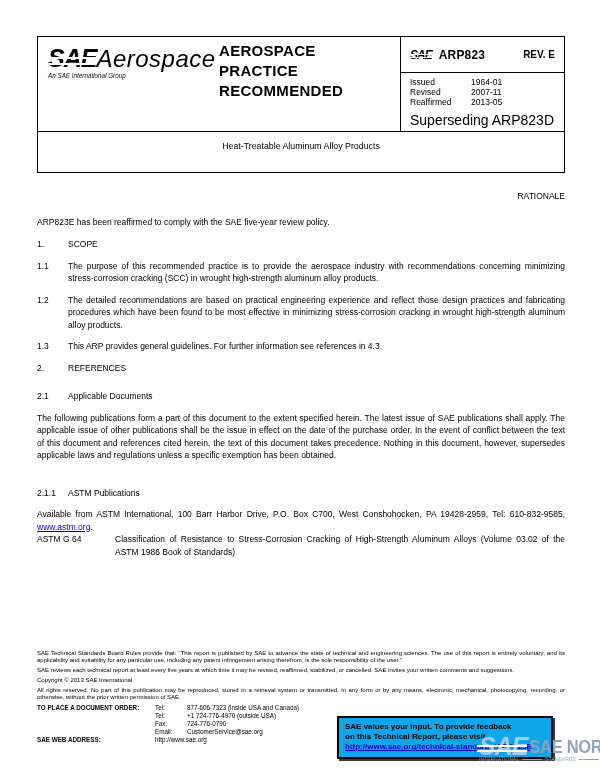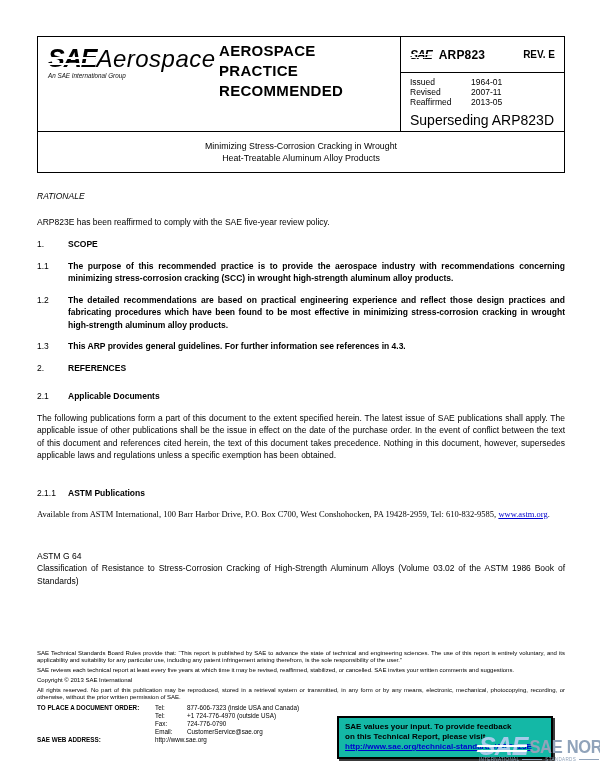--- a/index.html
+++ b/index.html
@@ -33,45 +33,45 @@
   .doc-number { font-size:12px; font-weight:bold; letter-spacing:0.2px; }
   .rev { margin-left:auto; font-size:10px; font-weight:bold; }
   .dates-block { flex:1; padding:5px 9px 3px; font-size:8.5px; line-height:9.8px; display:flex; flex-direction:column; }
   .date-row { display:flex;gap:9px; }
   .date-label { width:52px; }
   .superseding { margin-top:auto; padding-bottom:2px; font-size:14px; }
   .title-row { height:40px; text-align:center; font-size:8.8px; line-height:12px; padding-top:8px; }
 
   
   .body-block { position:absolute; left:37px; top:190px; width:528px; font-size:8.5px; line-height:12.5px; }
-  .rationale-h { text-align:left; margin-bottom:13px;font-style:italic; }
+  .rationale-h { text-align:right; margin-bottom:13px; }
   .rat-text { margin-bottom:10px; }
   .sec { display:flex; margin-bottom:9px; }
   .sec-num { width:31px; flex-shrink:0; }
-  .sec-body { flex:1; text-align:justify;font-weight:bold; }
+  .sec-body { flex:1; text-align:justify; }
   .sec-body.plain { text-align:left; }
   .just { text-align:justify; margin-bottom:25px; }
-  .avail { margin-bottom:29px;font-family:Liberation Serif, serif; }
-  .astm-ref { display:flex;flex-direction:column; }
+  .avail { margin-bottom:0; }
+  .astm-ref { display:flex; }
   .astm-label { width:78px; flex-shrink:0; }
   .astm-text { flex:1; text-align:justify; }
   .link { color:#0000cc; text-decoration:underline; cursor:pointer; }
 
   
   .footer-block { position:absolute; left:37px; top:650px; width:528px; font-size:6px; line-height:7.3px; }
   .fpara { margin-bottom:2.5px; text-align:justify; }
   .fpara.left { text-align:left; }
   .contact { margin-top:3px; font-size:6.3px; line-height:8px; width:300px; }
   .contact-row { display:flex; }
   .c-label { width:118px; font-weight:bold; }
   .c-sub { width:32px; }
   .c-val { flex:1; }
 
   
-  .feedback { position:absolute; left:337px; top:716px; width:216px; background:#14b8a6;
+  .feedback { position:absolute; left:337px; top:716px; width:216px; background:#0ea5e9;
     border:2px solid #000; box-shadow:2px 2px 0 #3a3a3a; padding:4px 6px 5px;
     font-size:8px; font-weight:bold; line-height:10px; }
   .feedback .link { font-weight:bold; }
 
   
   .watermark { position:absolute; left:479px; top:735px; width:120px; z-index:5; }
   .wm-row { display:flex; align-items:center; }
   .wm-sae { font-size:25px; line-height:23px; font-style:italic; font-weight:900; letter-spacing:-1px; color:#a6cbe9; position:relative; }
   .wm-sae::before, .wm-sae::after { content:""; position:absolute; left:-2px; right:0; height:2px; background:#fff; transform:skewX(-25deg); }
   .wm-sae::before { top:42%; }
@@ -118,21 +118,20 @@
           </div>
           <div class="date-row">
             <span class="date-label">Reaffirmed</span>
             <span>2013-05</span>
           </div>
           <div class="superseding">Superseding ARP823D</div>
         </div>
       </div>
     </div>
     <div class="title-row">
-      <div>Minimizing Stress-Corrosion Cracking in Wrought</div>
       <div>Heat-Treatable Aluminum Alloy Products</div>
     </div>
   </div>
 
   <div class="body-block">
     <div class="rationale-h">RATIONALE</div>
     <div class="rat-text">ARP823E has been reaffirmed to comply with the SAE five-year review policy.</div>
 
     <div class="sec">
       <span class="sec-num">1.</span>

